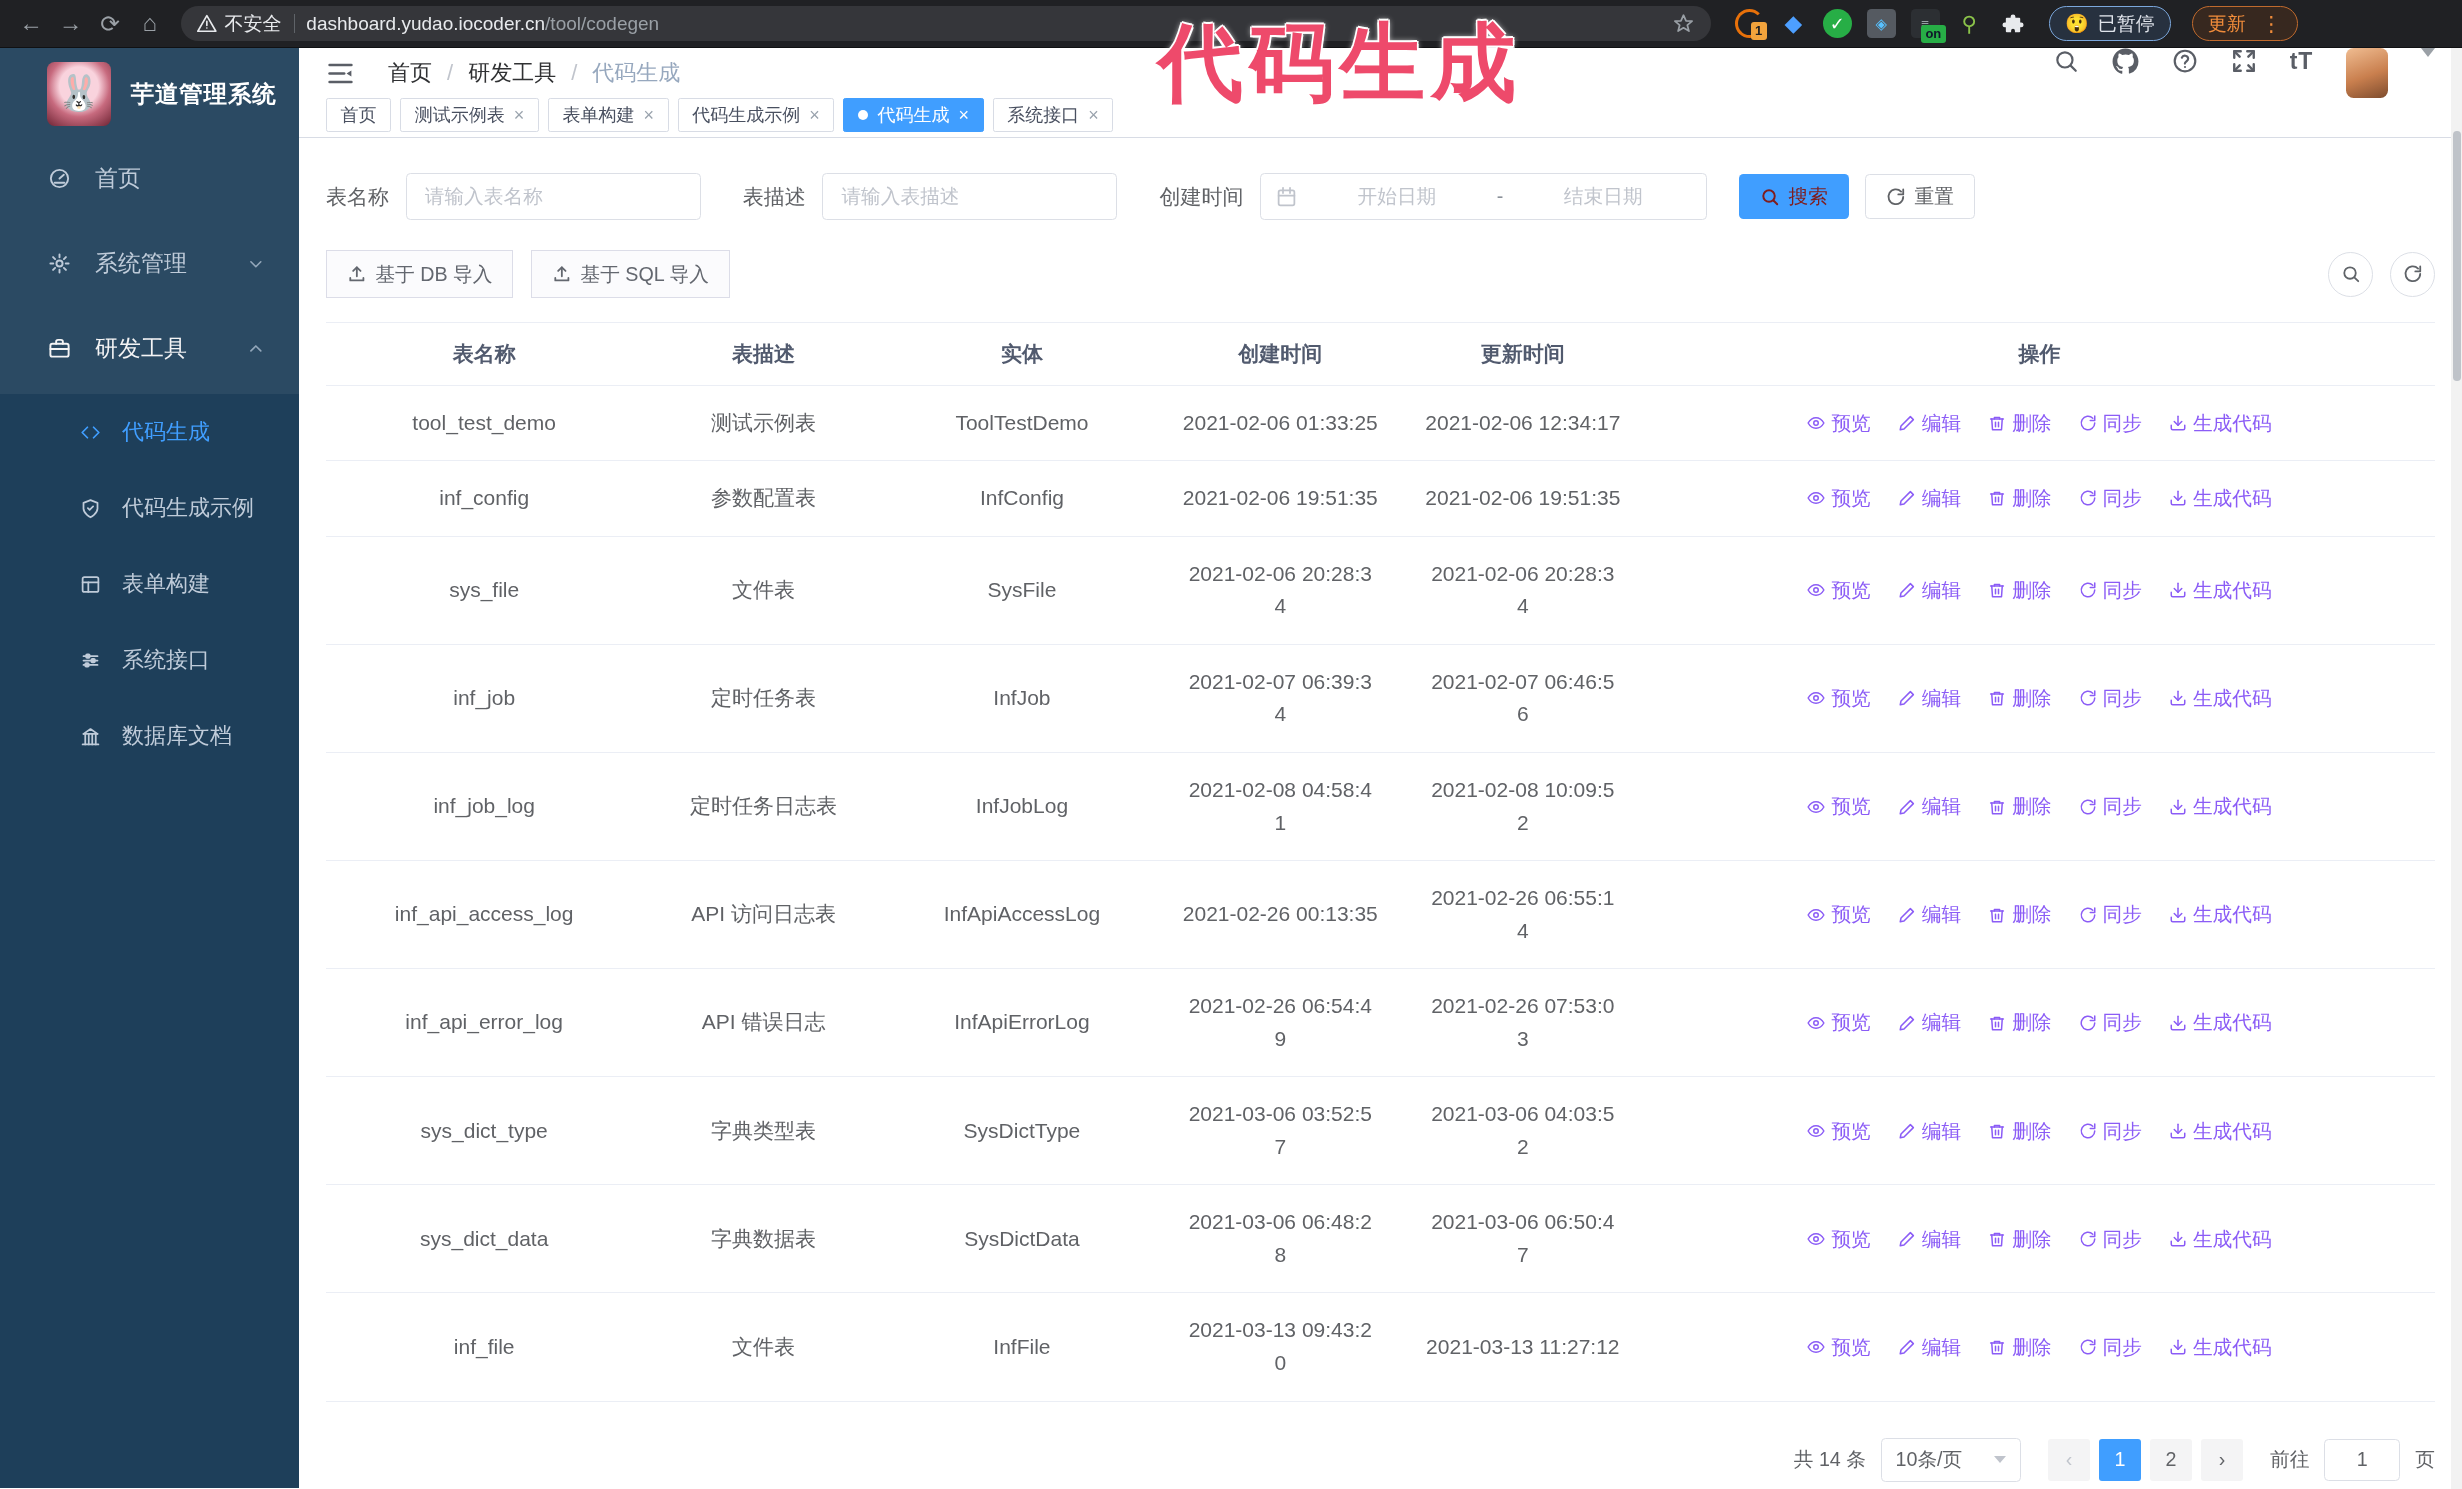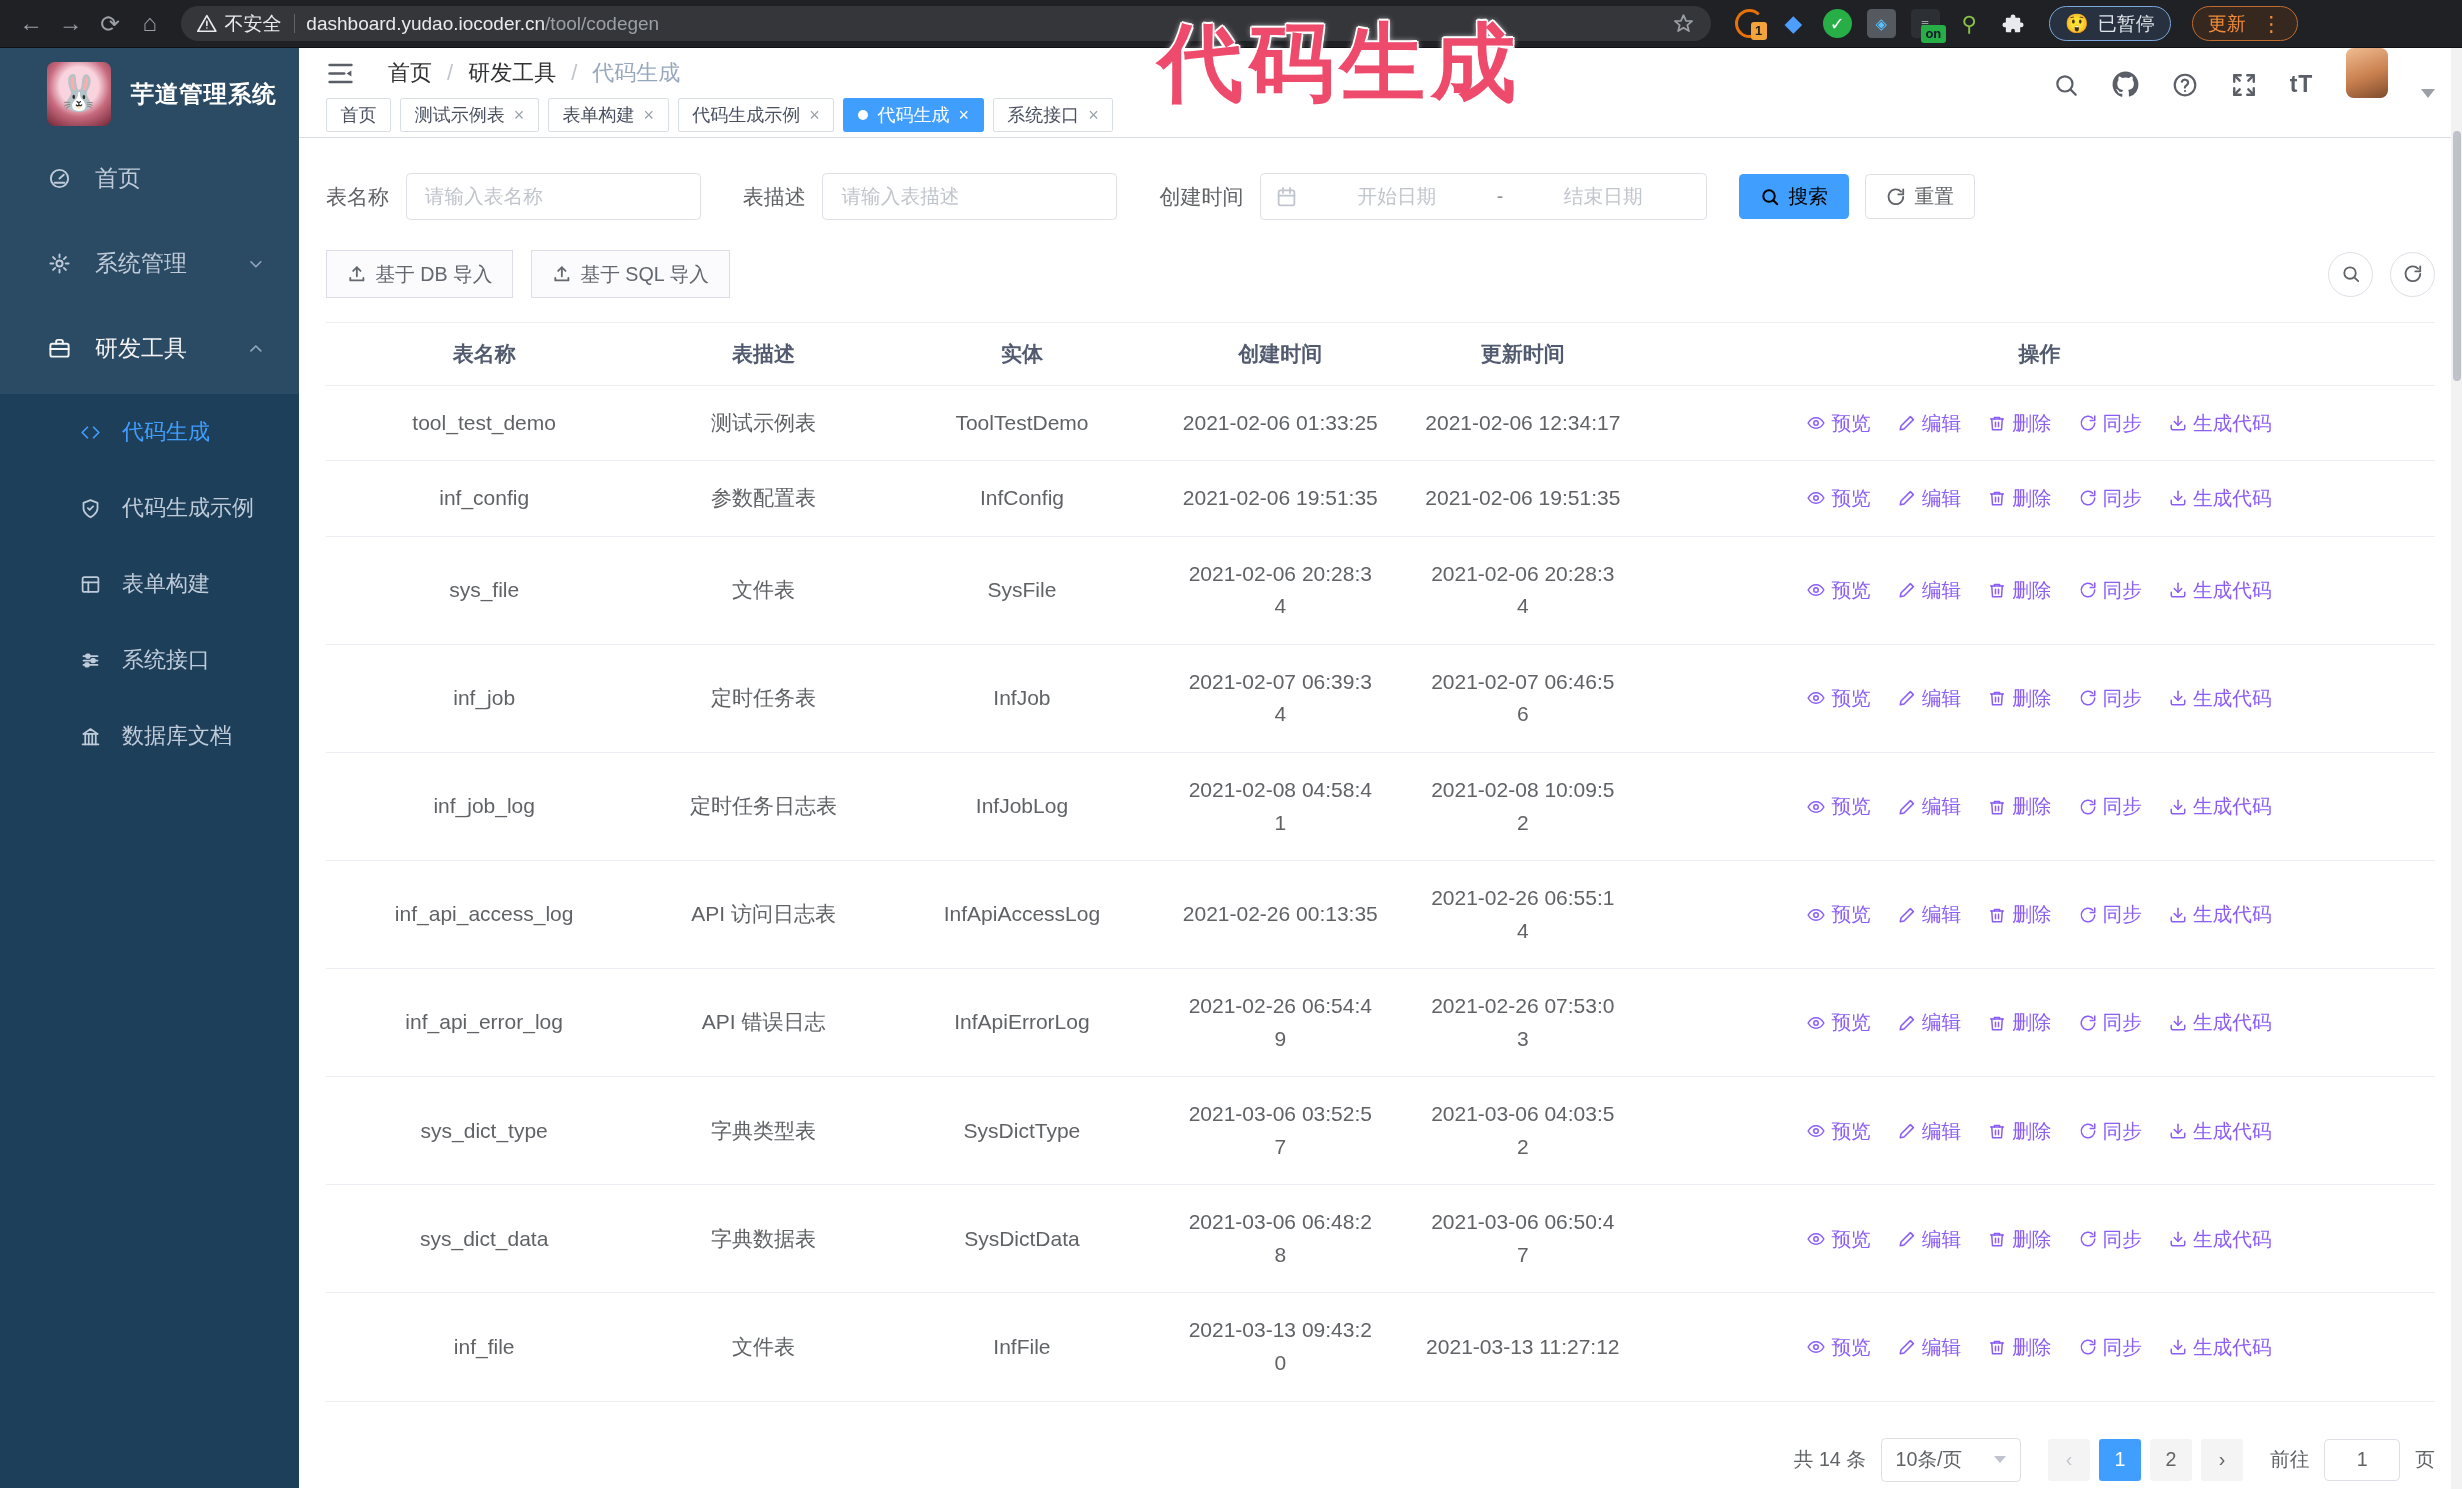--- a/index.html
+++ b/index.html
@@ -46,21 +46,21 @@
   .submenu .menu-item{height:76px;padding-left:80px;font-size:22px;gap:21px}
   .submenu .menu-item.active{color:#409eff}
   .mi-ic{display:flex;flex:0 0 auto}
 
   .main{flex:1;display:flex;flex-direction:column;background:#fff;position:relative}
   .topbar{height:92px;display:flex;align-items:center;padding:0 27px;background:#fff}
   .burger{color:#5a5e66;display:flex;cursor:pointer}
   .crumbs{margin-left:33px;display:flex;align-items:center;gap:15px;font-size:22px;color:#303133}
   .crumb-sep{color:#c0c4cc}
   .crumb-last{color:#97a8be}
-  .top-icons{margin-left:auto;display:flex;align-items:flex-end;gap:33px;color:#5a5e66}
+  .top-icons{margin-left:auto;display:flex;align-items:flex-start;gap:33px;color:#5a5e66}
   .tool-ic{display:flex;align-items:center;cursor:pointer}
   .tT{font-size:23px;font-weight:bold;color:#5a5e66;letter-spacing:0.8px}
   .avatar{width:42px;height:50px;border-radius:7.6px;background:linear-gradient(160deg,#f0bd92 0%,#c97f4e 55%,#7e4c2e 100%);flex:0 0 auto}
   .ucaret{width:0;height:0;border-left:7.6px solid transparent;border-right:7.6px solid transparent;border-top:9px solid #9aa0a6}
 
   .tagsbar{height:42px;background:#fff;border-bottom:0.8px solid #d8dce5;display:flex;align-items:flex-end;gap:9px;padding:0 0 5.3px 27px}
   .tag{height:34px;border:0.8px solid #d8dce5;background:#fff;color:#495060;font-size:18px;display:flex;align-items:center;gap:9px;padding:0 13.6px;border-radius:2.3px;cursor:pointer;flex:0 0 auto}
   .tag .dot{width:10.6px;height:10.6px;border-radius:50%;background:#fff;display:none}
   .tag.active{background:#409eff;border-color:#409eff;color:#fff}
   .tag.active .dot{display:block}
@@ -72,21 +72,21 @@
   .filters{display:flex;align-items:center;font-size:21px;color:#606266}
   .flabel{margin-right:16.7px;flex:0 0 auto}
   .inp{height:47px;border:0.8px solid #dcdfe6;border-radius:4.5px;padding:0 18px;font-size:19.7px;color:#606266;width:295px;outline:none;font-family:"Liberation Sans",sans-serif}
   .inp::placeholder{color:#c0c4cc}
   .fgap{width:42px;flex:0 0 auto}
   .daterange{width:447px;height:47px;border:0.8px solid #dcdfe6;border-radius:4.5px;display:flex;align-items:center;padding:0 15px;gap:12px;color:#c0c4cc;font-size:19.7px}
   .daterange .cal{color:#c0c4cc;display:flex}
   .daterange .dphase{flex:1;text-align:center}
   .daterange .dsep{color:#8a9099}
   .btn{height:45px;border-radius:4.5px;font-size:19.7px;display:flex;align-items:center;gap:9px;padding:0 19.7px;cursor:pointer;border:0.8px solid transparent;flex:0 0 auto}
-  .btn.primary{background:#409eff;color:#000000}
+  .btn.primary{background:#409eff;color:#7f1d1d}
   .btn.plain{background:#fff;border-color:#dcdfe6;color:#606266}
   .btn.ml{margin-left:32px}.btn.ml2{margin-left:16.7px}
 
   .imports{margin-top:30px;display:flex;align-items:center;gap:18px}
   .btn.import{height:48px;background:#fbfbfd;border-color:#dcdde8;color:#63676f;border-radius:0}
   .right-tools{margin-left:auto;display:flex;gap:16.7px}
   .circle-btn{width:45px;height:45px;border-radius:50%;border:0.8px solid #dcdfe6;background:#fff;color:#5f6368;display:flex;align-items:center;justify-content:center;cursor:pointer}
 
   table{width:100%;border-collapse:collapse;margin-top:24px;font-size:21px;color:#606266;border-top:0.8px solid #ebeef5}
   thead th{font-weight:bold;color:#515a6e;padding:16.7px 7.6px;border-bottom:0.8px solid #ebeef5;text-align:center}

